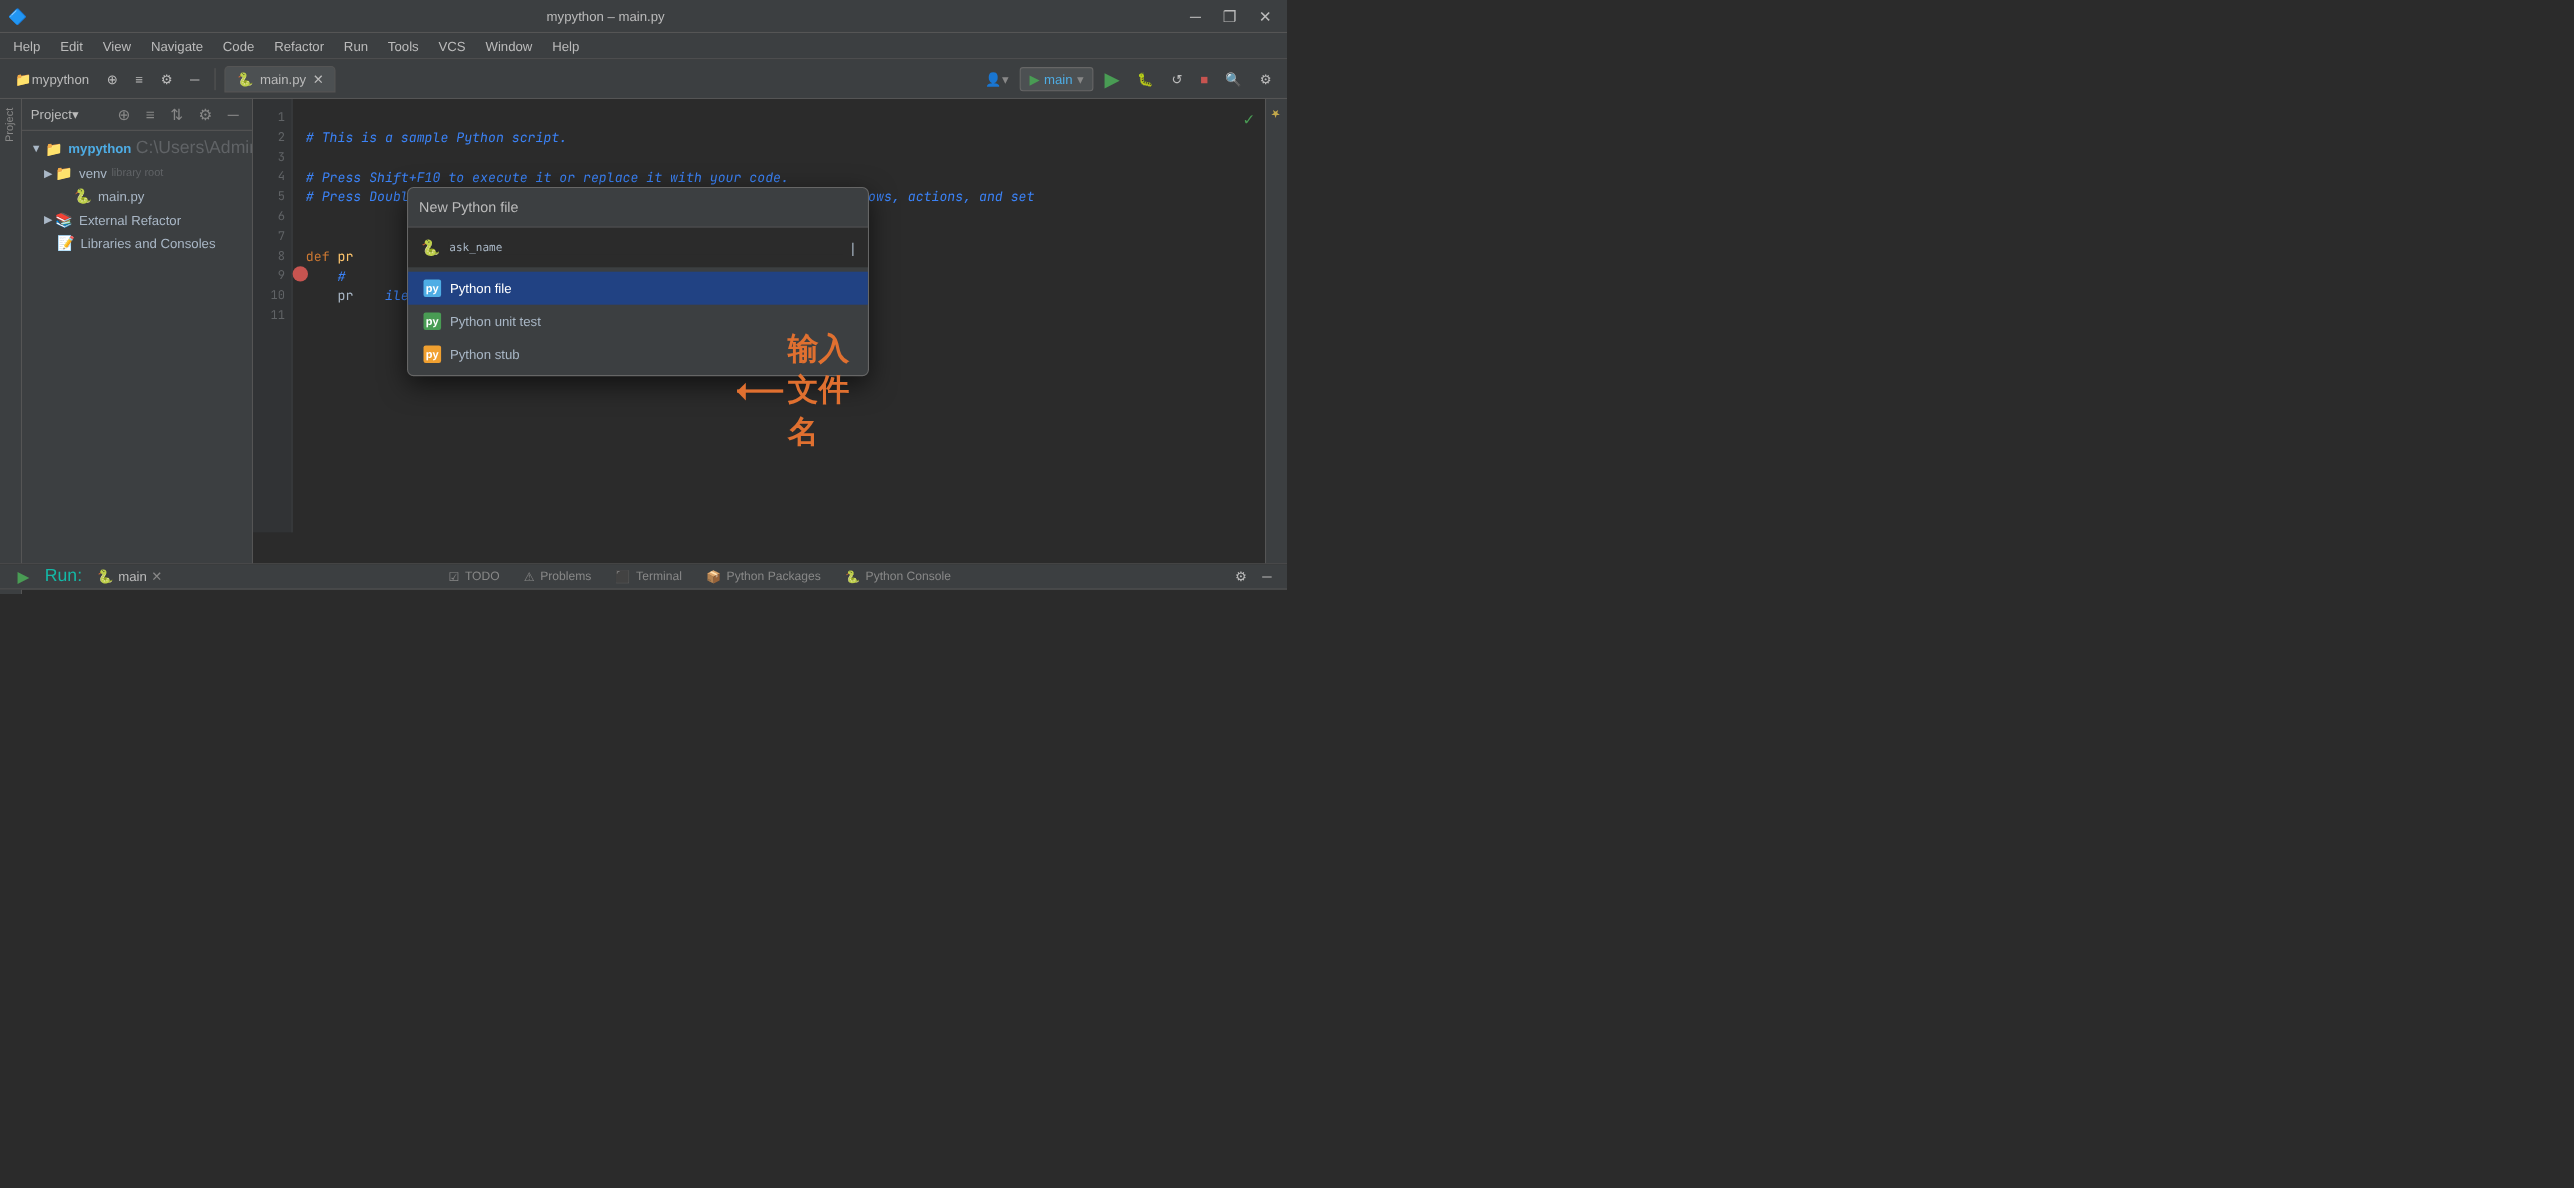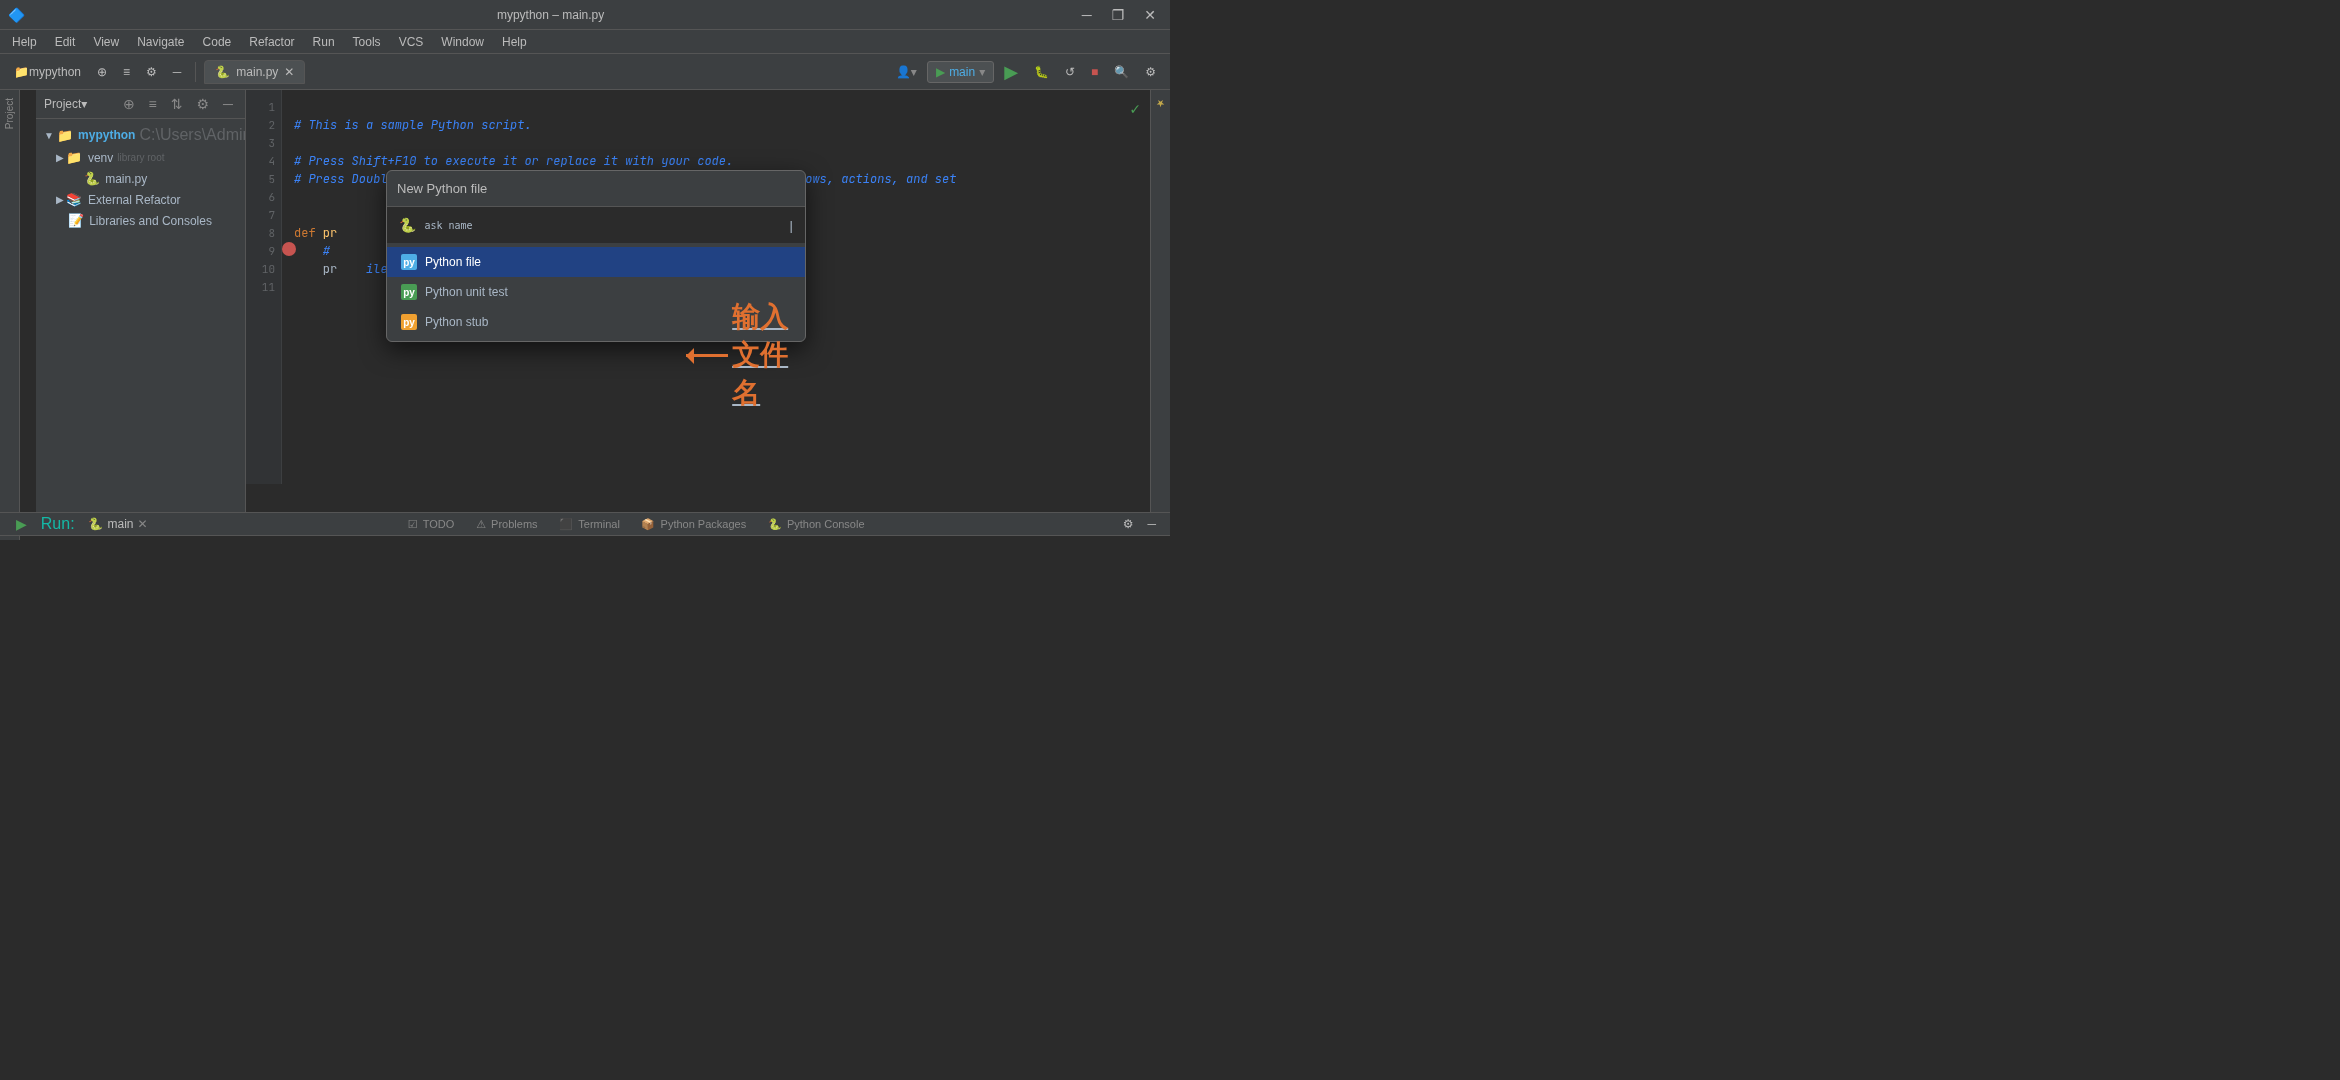--- a/index.html
+++ b/index.html
@@ -89,21 +89,20 @@
       padding: 8px 0;
     }
 
     
     #project-panel {
       width: 210px;
       background: #3c3f41;
       border-right: 1px solid #555;
       display: flex;
       flex-direction: column;
-      margin-left: 16px;
     }
     #project-header {
       display: flex;
       align-items: center;
       padding: 4px 8px;
       background: #3c3f41;
       border-bottom: 1px solid #555;
       gap: 6px;
     }
     .project-header-btn { font-size: 14px; color: #888; cursor: pointer; padding: 2px 4px; }
@@ -205,21 +204,20 @@
 
     
     #arrow-annotation {
       position: absolute;
       top: 128px;
       left: 300px;
       display: flex;
       align-items: center;
       gap: 4px;
       z-index: 200;
-      text-decoration: underline;
     }
     .arrow-line {
       width: 80px;
       height: 3px;
       background: #e07030;
       position: relative;
     }
     .arrow-line::after {
       content: '';
       position: absolute;

